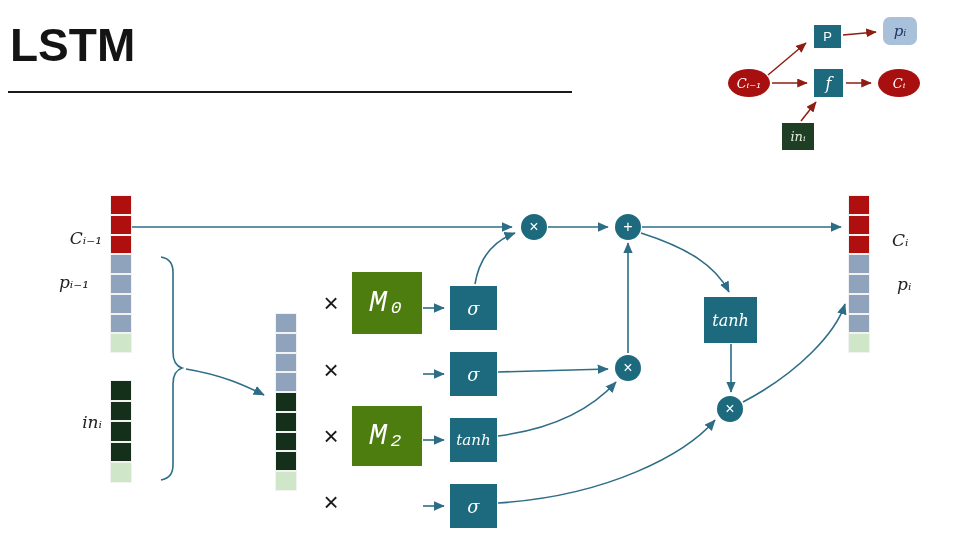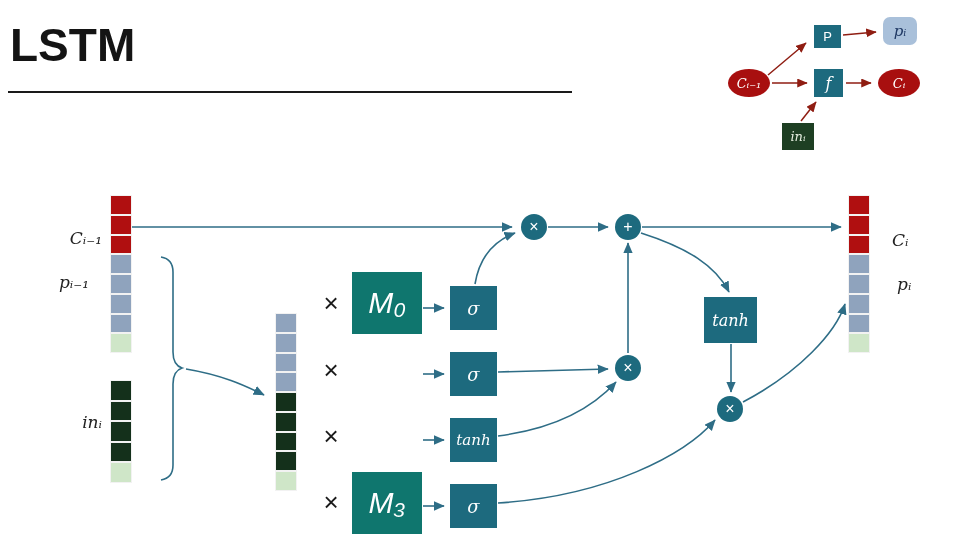--- a/index.html
+++ b/index.html
@@ -10,22 +10,22 @@
   .rule { left:8px; top:91px; width:564px; height:2px; background:#1a1a1a; }
 
   .stack { display:flex; flex-direction:column; }
   .stack .cell { flex:1; border:1px solid #f2f2f2; }
 
   .math { font-family:"DejaVu Serif", serif; font-style:italic; color:#222; font-size:17px; }
   .lbl-r { text-align:right; }
 
   .times { font-size:26px; line-height:26px; color:#1a1a1a; text-align:center; width:26px; }
 
-  .mbox { width:70px; background:#0f766e; color:#ffffff; display:flex; align-items:center; justify-content:center;
-          font-family:Liberation Sans, sans-serif; font-style:italic; font-size:30px; }
+  .mbox { width:70px; background:#4d7c0f; color:#ffffff; display:flex; align-items:center; justify-content:center;
+          font-family:Liberation Mono, monospace; font-style:italic; font-size:30px; }
   .abox { width:47px; background:#1d6a7e; color:#ffffff; display:flex; align-items:center; justify-content:center;
           font-family:"DejaVu Serif", serif; font-style:italic; font-size:18px; }
   .tanhbox { width:53px; height:46px; background:#1d6a7e; color:#ffffff; display:flex; align-items:center; justify-content:center;
           font-family:"DejaVu Serif", serif; font-style:italic; font-size:16px; }
   .circle { width:26px; height:26px; border-radius:50%; background:#1d6a7e; color:#ffffff;
             display:flex; align-items:center; justify-content:center; font-size:16px; line-height:16px; }
 
   .mini-sq { background:#1d6a7e; color:#ffffff; display:flex; align-items:center; justify-content:center; font-size:13px; }
   .mini-f  { background:#1d6a7e; color:#ffffff; display:flex; align-items:center; justify-content:center;
              font-family:"DejaVu Serif", serif; font-style:italic; font-size:16px; }
@@ -148,22 +148,22 @@
   <div class="abs math" style="left:897px; top:274px;">pᵢ</div>
 
   <div class="abs times" style="left:318px; top:290px;">×</div>
   <div class="abs times" style="left:318px; top:357px;">×</div>
   <div class="abs times" style="left:318px; top:423px;">×</div>
   <div class="abs times" style="left:318px; top:489px;">×</div>
 
   <div class="abs mbox" style="left:352px; top:272px; height:62px;">
       <span>M₀</span>
     </div>
-  <div class="abs mbox" style="left:352px; top:472px; height:62px;">
-      <span>M₃</span>
+  <div class="abs mbox" style="left:352px; top:406px; height:60px;">
+      <span>M₂</span>
     </div>
 
   <div class="abs abox" style="left:450px; top:286px; height:44px;">
       <span>σ</span>
     </div>
   <div class="abs abox" style="left:450px; top:352px; height:44px;">
       <span>σ</span>
     </div>
   <div class="abs abox" style="left:450px; top:418px; height:44px; font-size:15px;">
       <span>tanh</span>

